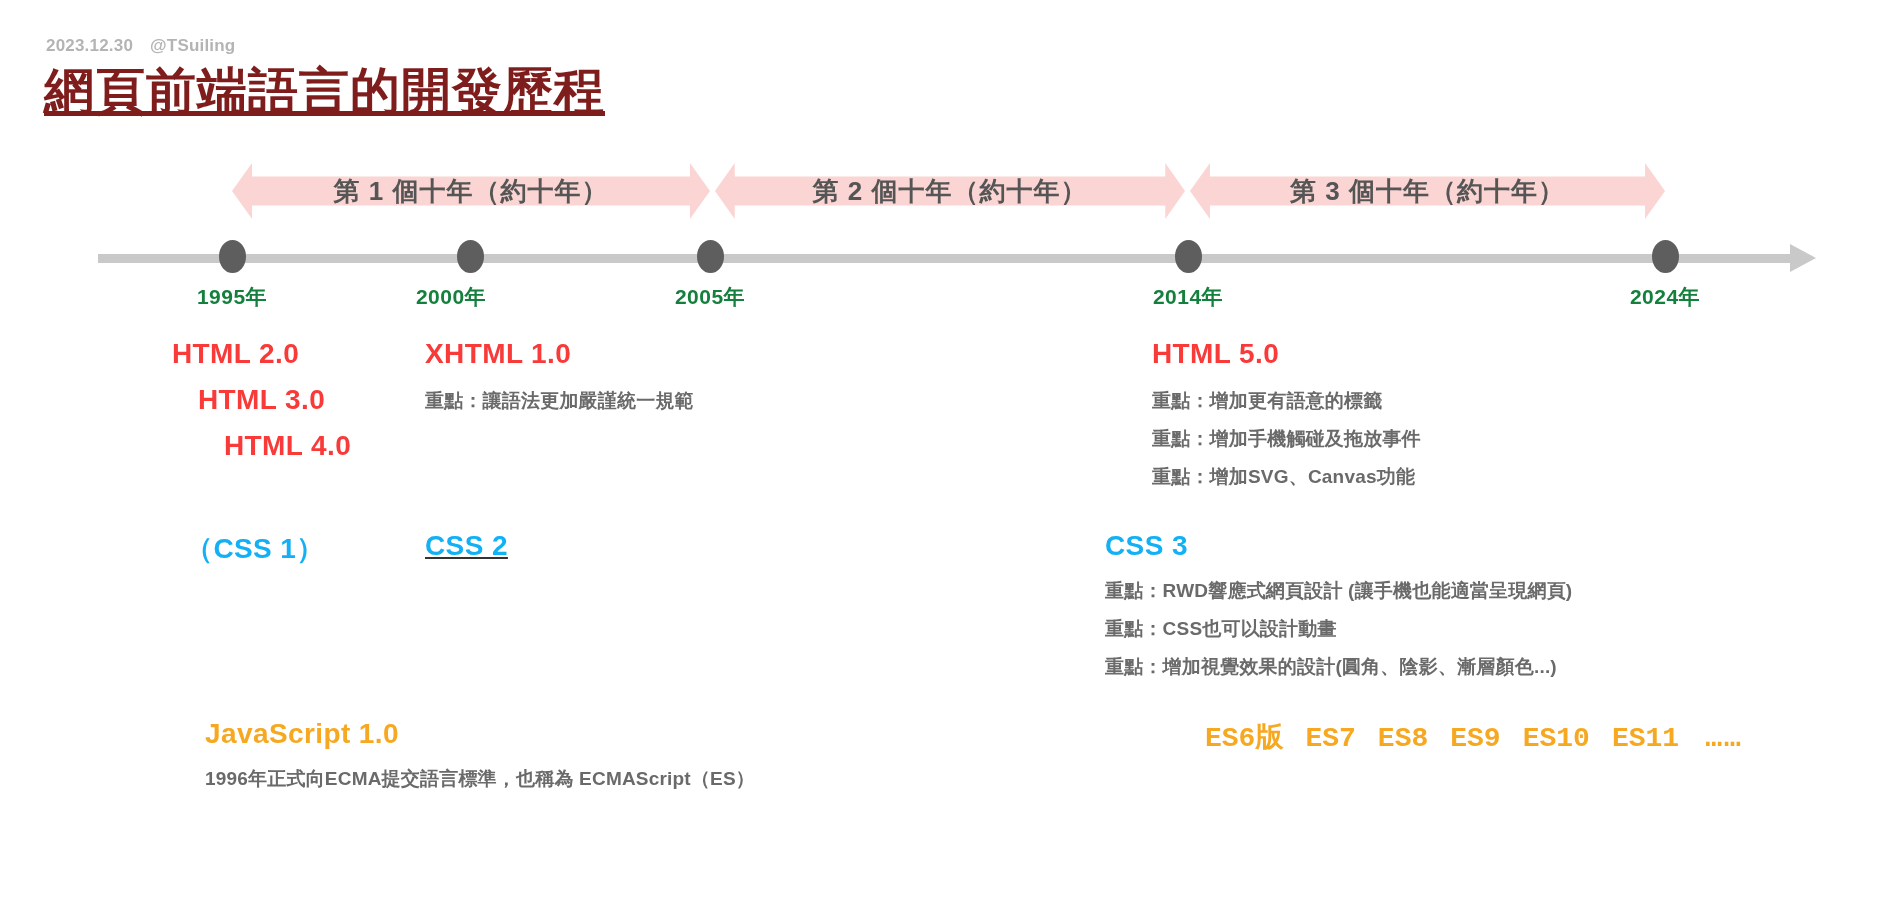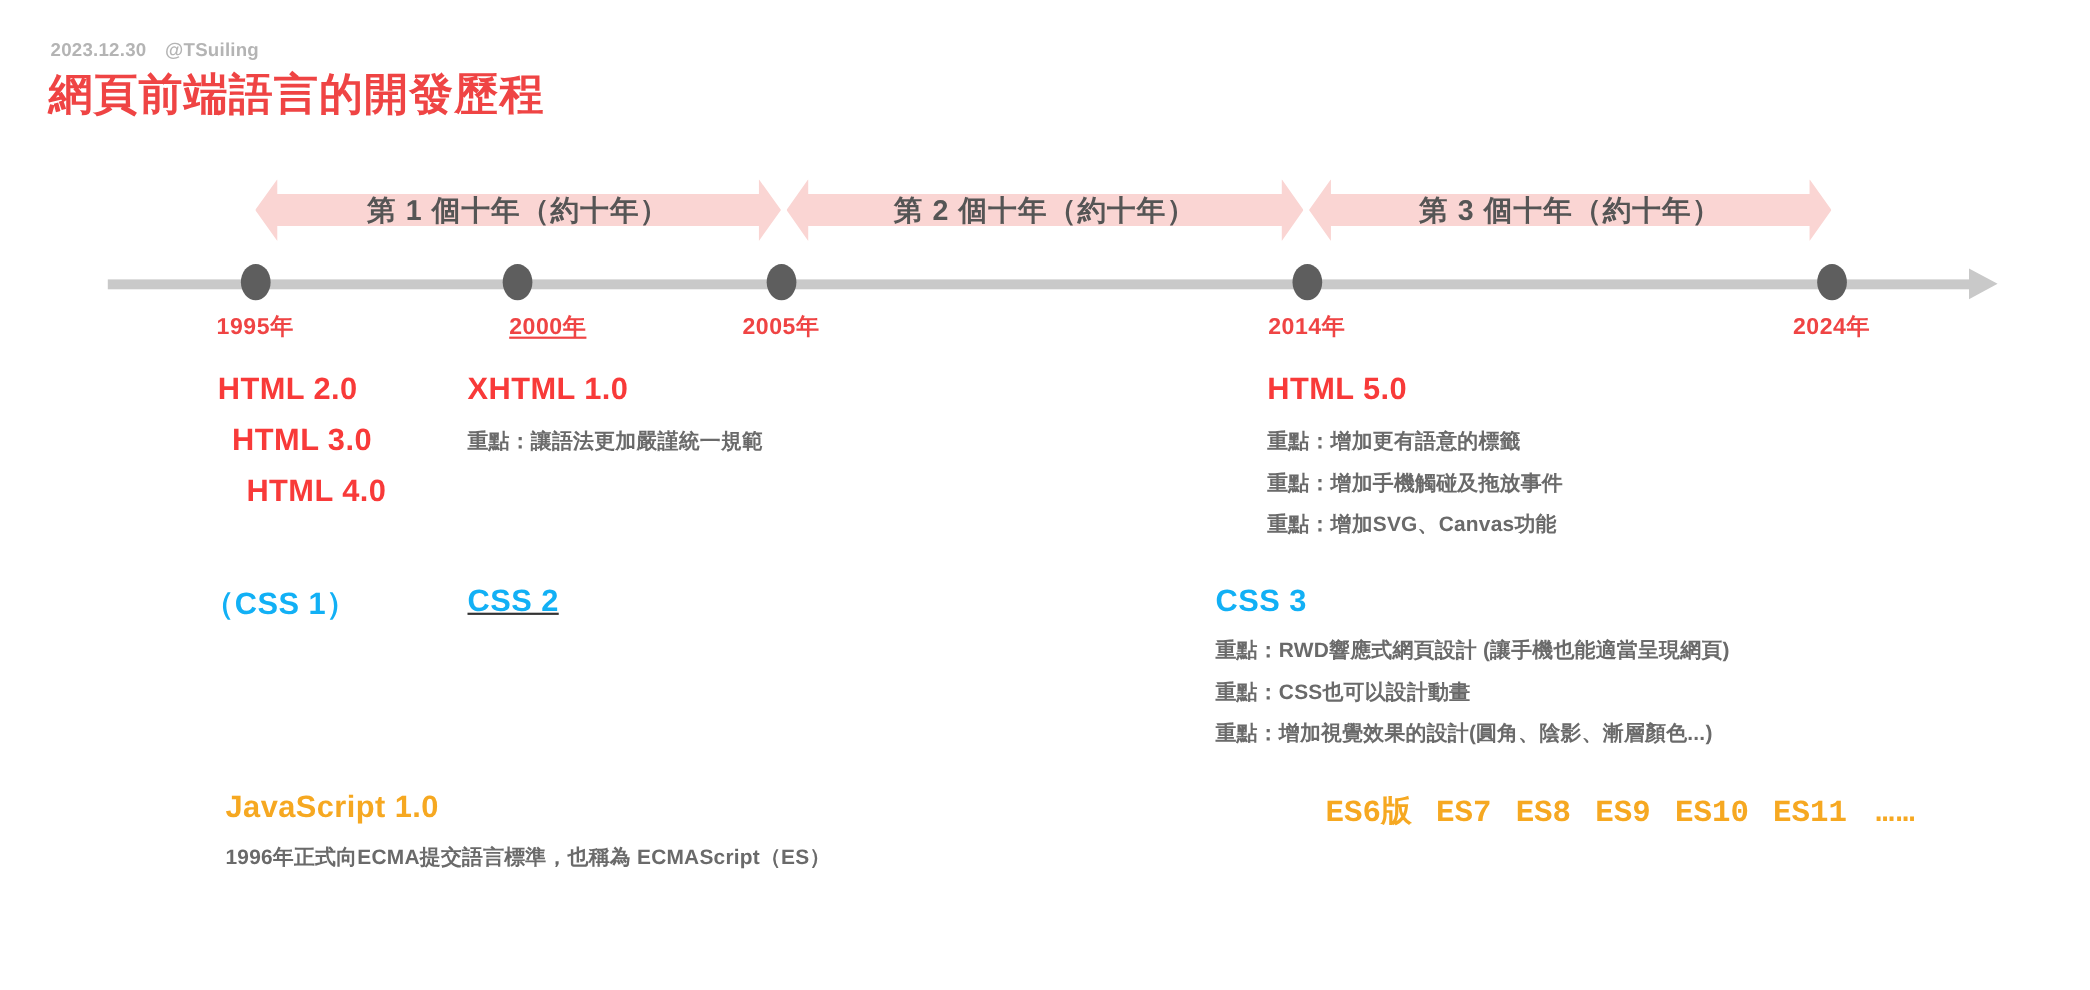--- a/index.html
+++ b/index.html
@@ -30,25 +30,26 @@
     font-weight: bold;
     color: #b4b4b4;
     letter-spacing: 0.2px;
     white-space: nowrap;
   }
   .meta .handle { margin-left: 12px; margin-top: 20px; }
   .page-title {
     position: absolute;
     left: 44px;
     top: 58px;
-    font-size: 40px;
-    font-weight: bold;
-    color: #ef4444;
+    font-size: 50px;
+    font-weight: bold;
+    color: #7f1d1d;
     letter-spacing: 1px;
     white-space: nowrap;
+    text-decoration: underline;
   }
 
   
   .decade {
     position: absolute;
     top: 163px;
     height: 56px;
   }
   .decade .arrow-shape {
     position: absolute;
@@ -96,21 +97,21 @@
     height: 33px;
     margin-left: -13px;
     border-radius: 50%;
     background: #5e5e5e;
   }
   .tick-label {
     position: absolute;
     top: 283px;
     font-size: 21px;
     font-weight: bold;
-    color: #ef4444;
+    color: #15803d;
     white-space: nowrap;
     transform: translateX(-50%);
     letter-spacing: 0.5px;
   }
 
   
   .block { position: absolute; }
   .block .title {
     font-size: 28px;
     font-weight: bold;
@@ -190,26 +191,26 @@
   <div class="axis-line"></div>
   <div class="axis-head"></div>
 
   <div class="tick-dot" style="left:232px;"></div>
   <div class="tick-dot" style="left:470px;"></div>
   <div class="tick-dot" style="left:710px;"></div>
   <div class="tick-dot" style="left:1188px;"></div>
   <div class="tick-dot" style="left:1665px;"></div>
 
   <div class="tick-label" style="left:232px;">1995年</div>
-  <div class="tick-label" style="left:498px;text-decoration:underline;">2000年</div>
+  <div class="tick-label" style="left:451px;">2000年</div>
   <div class="tick-label" style="left:710px;">2005年</div>
   <div class="tick-label" style="left:1188px;">2014年</div>
   <div class="tick-label" style="left:1665px;">2024年</div>
 
-  <div class="block" style="left:172px;top:338px;text-align:center;">
+  <div class="block" style="left:172px;top:338px;">
     <div class="stack-line title red" style="margin-left:0px;">HTML 2.0</div>
     <div class="stack-line title red" style="margin-left:26px;">HTML 3.0</div>
     <div class="stack-line title red" style="margin-left:52px;">HTML 4.0</div>
   </div>
 
   <div class="block" style="left:425px;top:338px;">
     <div class="title red">XHTML 1.0</div>
     <div class="notes" style="margin-top:18px;">
       <div class="note">重點：讓語法更加嚴謹統一規範</div>
     </div>

